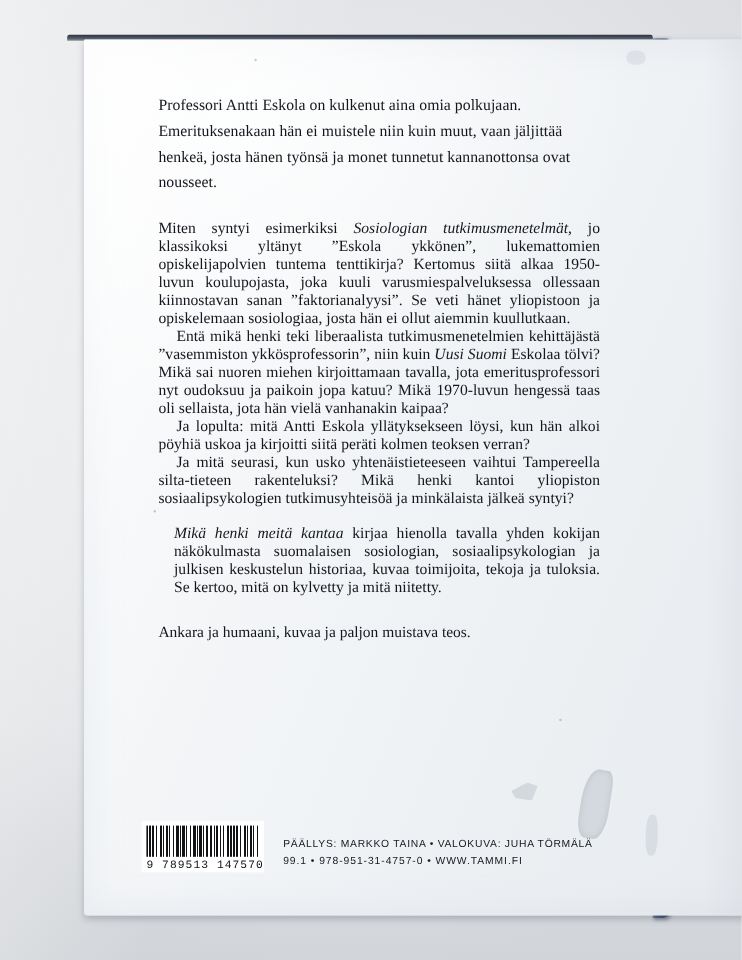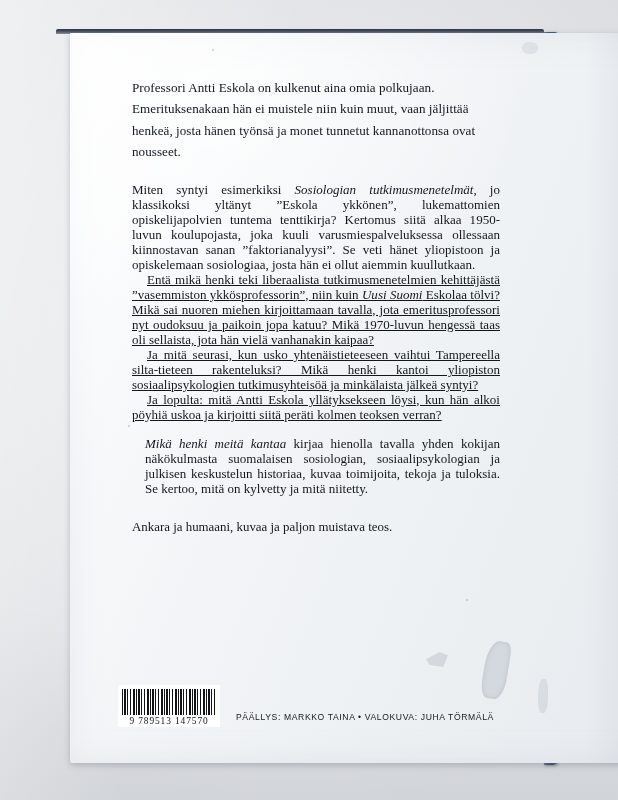--- a/index.html
+++ b/index.html
@@ -139,21 +139,21 @@
     letter-spacing: 0.05px;
     margin: 0 0 19px 0;
   }
   .para {
     font-size: 13px;
     line-height: 15px;
     letter-spacing: 0.01px;
     margin: 0;
     text-align: justify;
   }
-  .para.indent { text-indent: 15px; text-decoration: underline; }
+  .para.indent { text-indent: 15px; }
   .para.gap-top { margin-top: 14px; margin-left: 13px; }
   .para em, .lede em { font-style: italic; }
   .closing {
     font-size: 12.9px;
     line-height: 19px;
     margin: 22px 0 0 0;
   }
 
   
   .footer {
@@ -184,21 +184,21 @@
       #ffffff 4px, #ffffff 5px,
       #101216 5px, #101216 6px,
       #ffffff 6px, #ffffff 8px,
       #101216 8px, #101216 9px,
       #ffffff 9px, #ffffff 11px,
       #101216 11px, #101216 13px,
       #ffffff 13px, #ffffff 14px
     );
   }
   .barcode-digits {
-    font-family: Liberation Serif, serif;
+    font-family: Liberation Mono, monospace;
     font-size: 9.4px;
     letter-spacing: 0.9px;
     color: #111317;
     text-align: center;
     margin-top: 1px;
     white-space: nowrap;
   }
   .credits {
     padding-bottom: 3px;
     color: #15181e;
@@ -231,31 +231,32 @@
       <div class="scuff scuff-d"></div>
       <div class="speck" style="left:142px; top:16px;"></div>
       <div class="speck" style="left:396px; top:566px;"></div>
       <div class="speck" style="left:58px; top:392px;"></div>
 
       <div class="blurb">
         <p class="lede">Professori Antti Eskola on kulkenut aina omia polkujaan. Emerituksenakaan hän ei muistele niin kuin muut, vaan jäljittää henkeä, josta hänen työnsä ja monet tunnetut kannanottonsa ovat nousseet.</p>
         <div>
             <p class="para"><span>Miten syntyi esimerkiksi </span><em>Sosiologian tutkimusmenetelmät</em><span>, jo klassikoksi yltänyt ”Eskola ykkönen”, lukemattomien opiskelijapolvien tuntema tenttikirja? Kertomus siitä alkaa 1950-luvun koulupojasta, joka kuuli varusmiespalveluksessa ollessaan kiinnostavan sanan ”faktorianalyysi”. Se veti hänet yliopistoon ja opiskelemaan sosiologiaa, josta hän ei ollut aiemmin kuullutkaan.</span></p>
             <p class="para indent"><span>Entä mikä henki teki liberaalista tutkimusmenetelmien kehittäjästä ”vasemmiston ykkösprofessorin”, niin kuin </span><em>Uusi Suomi</em><span> Eskolaa tölvi? Mikä sai nuoren miehen kirjoittamaan tavalla, jota emeritusprofessori nyt oudoksuu ja paikoin jopa katuu? Mikä 1970-luvun hengessä taas oli sellaista, jota hän vielä vanhanakin kaipaa?</span></p>
+            <p class="para indent"><span>Ja lopulta: mitä Antti Eskola yllätyksekseen löysi, kun hän alkoi pöyhiä uskoa ja kirjoitti siitä peräti kolmen teoksen verran?</span></p>
             <p class="para indent"><span>Ja mitä seurasi, kun usko yhtenäistieteeseen vaihtui Tampereella silta-tieteen rakenteluksi? Mikä henki kantoi yliopiston sosiaalipsykologien tutkimusyhteisöä ja minkälaista jälkeä syntyi?</span></p>
-            <p class="para indent"><span>Ja lopulta: mitä Antti Eskola yllätyksekseen löysi, kun hän alkoi pöyhiä uskoa ja kirjoitti siitä peräti kolmen teoksen verran?</span></p>
             <p class="para gap-top"><em>Mikä henki meitä kantaa</em><span> kirjaa hienolla tavalla yhden kokijan näkökulmasta suomalaisen sosiologian, sosiaalipsykologian ja julkisen keskustelun historiaa, kuvaa toimijoita, tekoja ja tuloksia. Se kertoo, mitä on kylvetty ja mitä niitetty.</span></p>
           </div>
         <p class="closing">Ankara ja humaani, kuvaa ja paljon muistava teos.</p>
       </div>
 
       <div class="footer">
         <div class="barcode">
           <div class="barcode-bars"></div>
           <div class="barcode-digits">9 789513 147570</div>
         </div>
         <div class="credits">
           <div class="credit-line">PÄÄLLYS: MARKKO TAINA • VALOKUVA: JUHA TÖRMÄLÄ</div>
+          <div class="credit-line second">99.1 • 978-951-31-4757-0 • WWW.TAMMI.FI</div>
         </div>
       </div>
     </div>
   </div>
 </div>
 
 </body></html>

